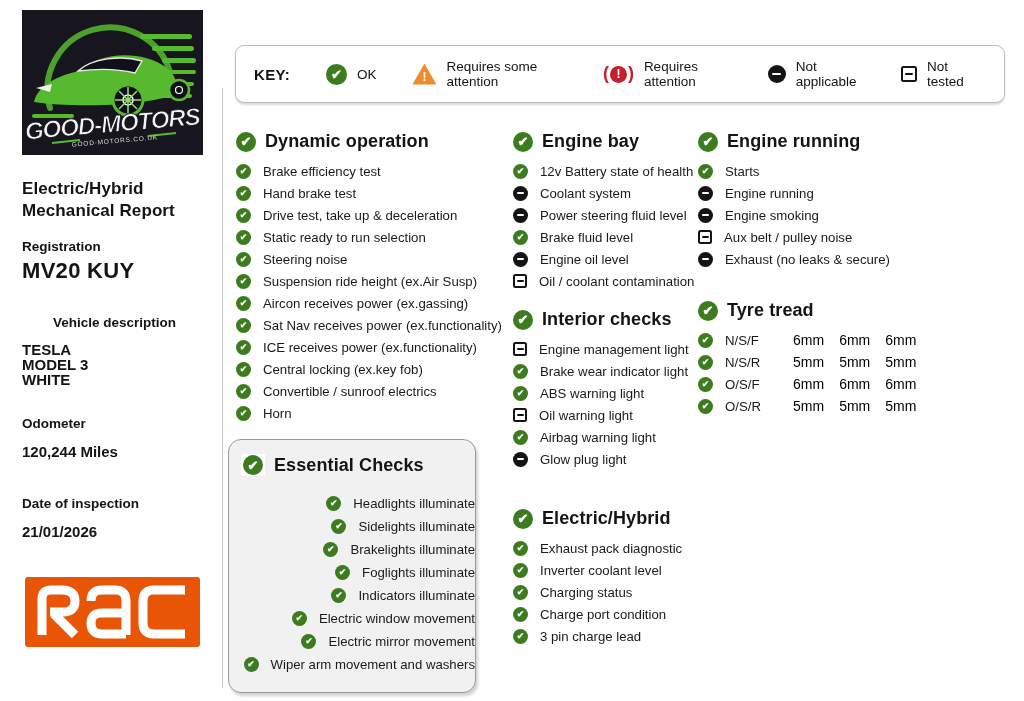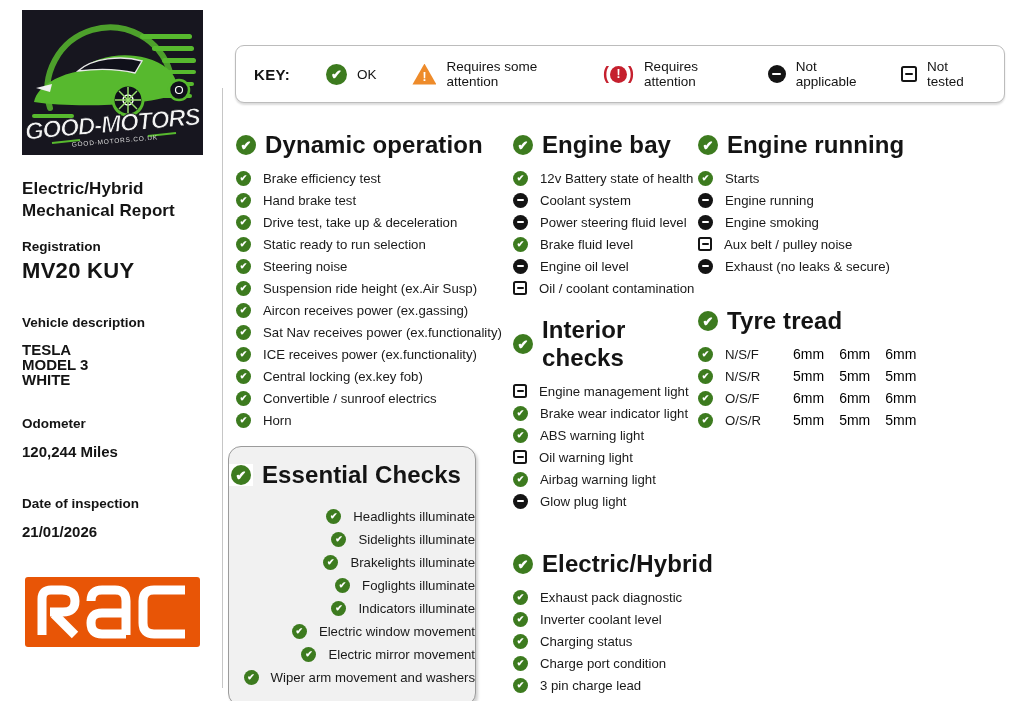--- a/index.html
+++ b/index.html
@@ -7,21 +7,21 @@
   body { font-family:"Liberation Sans", sans-serif; color:#141414; }
   .page { position:relative; width:1024px; height:701px; background:#fff; overflow:hidden; }
 
   
   .sidebar { position:absolute; left:22px; top:10px; width:185px; }
   .logo-box { width:181px; height:145px; display:block; }
   .report-title { font-size:17px; font-weight:bold; line-height:1.32; margin-top:23px; letter-spacing:.1px; }
   .side-label { font-size:13.5px; font-weight:bold; }
   .side-label.reg { margin-top:16px; }
   .reg-value { font-size:22px; font-weight:bold; margin-top:4px; letter-spacing:.3px; }
-  .side-label.veh { margin-top:31px; }
+  .side-label.veh { margin-top:31px;text-align:center; }
   .veh-value { font-size:15px; font-weight:bold; line-height:1.02; margin-top:12px; white-space:pre-line; }
   .side-label.odo { margin-top:28px; }
   .odo-value { font-size:15px; font-weight:bold; margin-top:12px; }
   .side-label.date { margin-top:36px; }
   .date-value { font-size:15px; font-weight:bold; margin-top:12px; }
   .rac-box { position:absolute; left:25px; top:577px; width:175px; height:70px; }
 
   .divider { position:absolute; left:222px; top:88px; width:1px; height:600px; background:#c6c6c6; }
 
   
@@ -59,29 +59,29 @@
   .paren { color:var(--alert); font-weight:bold; font-size:18px; line-height:1; transform:translateY(-1px); }
 
   
   .col { position:absolute; top:131px; }
   .col1 { left:236px; width:252px; }
   .col2 { left:513px; width:190px; }
   .col3 { left:698px; width:218px; }
 
   .sec-hdr { display:flex; align-items:center; gap:9px; margin-bottom:8px; }
   .hdr-icon.st-ok { width:20px; height:20px; } .hdr-icon.st-ok::after { font-size:13px; }
-  .sec-title { font-size:24px; font-weight:bold; letter-spacing:.1px; color:#141414; }
+  .sec-title { font-size:18px; font-weight:bold; letter-spacing:.1px; color:#141414; }
 
   .check-row { display:flex; align-items:center; gap:12px; height:22px; }
   .check-label { font-size:13.2px; color:#1a1a1a; white-space:nowrap; }
   .check-row.has-values .check-label { width:56px; flex:none; }
   .mm { font-size:14px; color:#000000; margin-right:3px; }
 
   .boxed { margin-top:15px; margin-left:-8px; width:248px; background:#f1f1f1;
-           border:1.2px solid #9b9b9b; border-radius:13px; padding:14px 0 16px 0;
+           border:1.2px solid #9b9b9b; border-radius:13px; padding:14px 0 16px 12px;
            box-shadow:2px 3px 3px rgba(0,0,0,.18); }
   .boxed .sec-hdr { margin-bottom:16px; }
   .boxed .chip { background:#fff; padding:1px 2px; display:inline-flex; }
   .boxed .check-row { height:23px;justify-content:flex-end; }
 
   .gap-sm { margin-top:17px; }
   .gap-md { margin-top:30px; }
   .gap-lg { margin-top:38px; }
 </style>
 </head>

